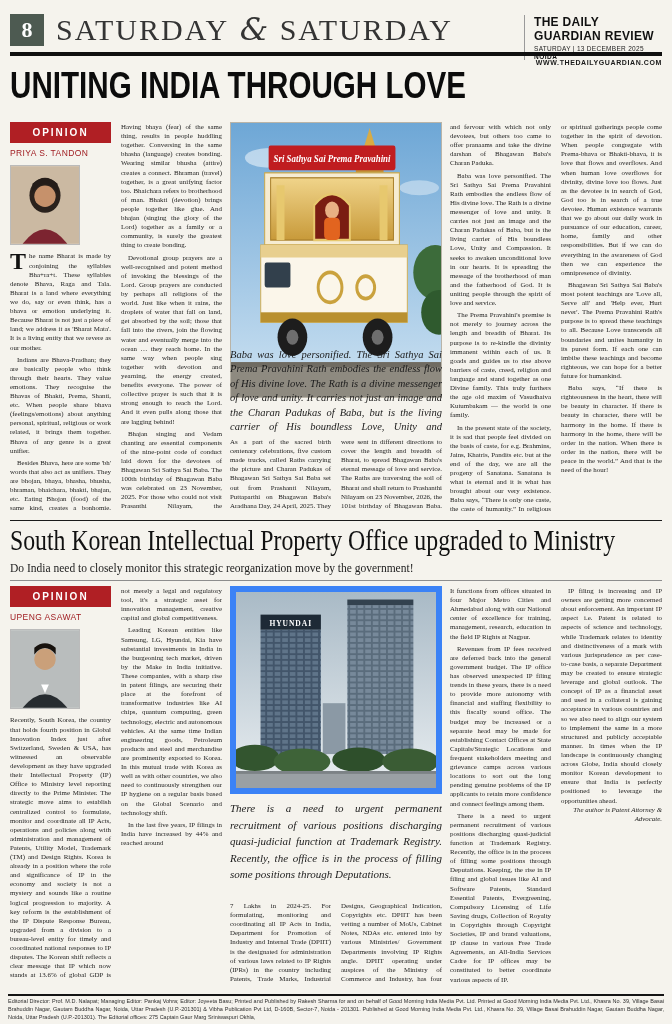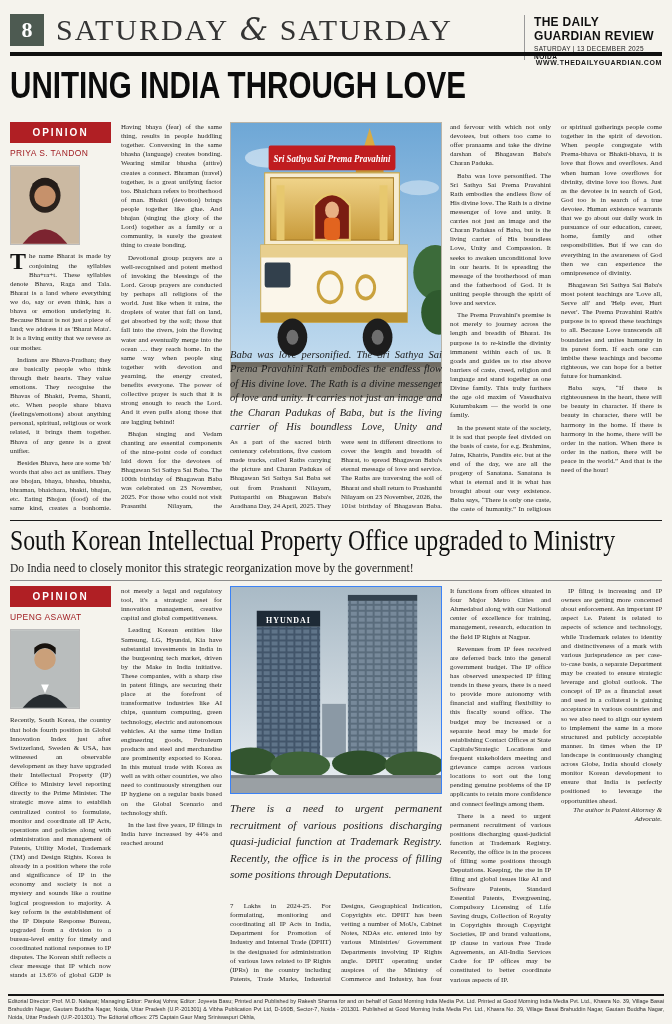--- a/index.html
+++ b/index.html
@@ -54,21 +54,21 @@
   .a1-right {position:absolute;left:450px;top:122px;width:212px;height:396px;}
 
   
   .a2-rule{position:absolute;left:10px;right:10px;top:520px;border-top:1px solid #1a1a1a;}
   .headline2{position:absolute;left:10px;top:525px;font-family:"Liberation Serif",serif;
              font-weight:normal;font-size:29px;color:#111;line-height:1.1;}
   .squeeze2{display:inline-block;transform:scaleX(.82);transform-origin:left;white-space:nowrap;}
   .standfirst{position:absolute;left:10px;right:10px;top:562px;font-size:11.5px;color:#222;
               padding-bottom:6px;border-bottom:1px solid #8d8d8d;}
   .a2-left  {position:absolute;left:10px; top:586px;width:212px;height:400px;}
-  .a2-photo {position:absolute;left:230px;top:586px;width:212px;height:208px;border:1px solid #3b82f6;}
+  .a2-photo {position:absolute;left:230px;top:586px;width:212px;height:208px;border:6px solid #3b82f6;}
   .a2-photo svg{display:block;width:100%;height:100%;}
   .a2-caption{position:absolute;left:230px;top:800px;width:212px;height:97px;overflow:hidden;
               font-style:italic;font-size:11px;line-height:1.5;color:#1b1b1b;text-align:justify;}
   .a2-center-text{position:absolute;left:230px;top:901px;width:212px;height:85px;}
   .a2-right {position:absolute;left:450px;top:586px;width:212px;height:400px;}
   .author-note{font-style:italic;margin-top:3px;text-align:right;}
 
   
   .footer{position:absolute;left:8px;right:8px;top:994px;height:28px;overflow:hidden;
           border-top:2px solid #141414;padding-top:2px;font-family:"Liberation Sans",sans-serif;

